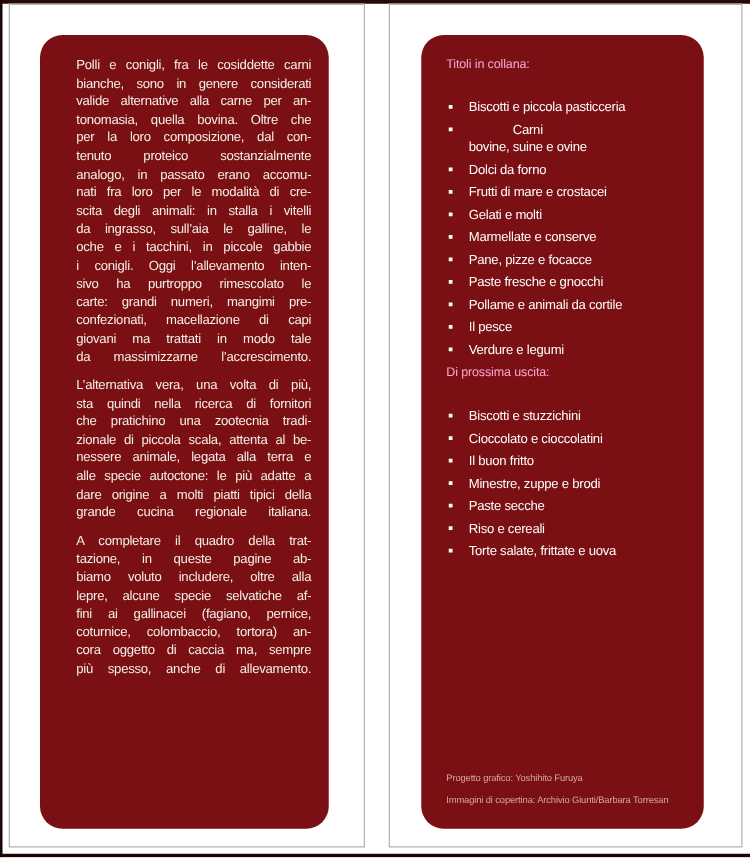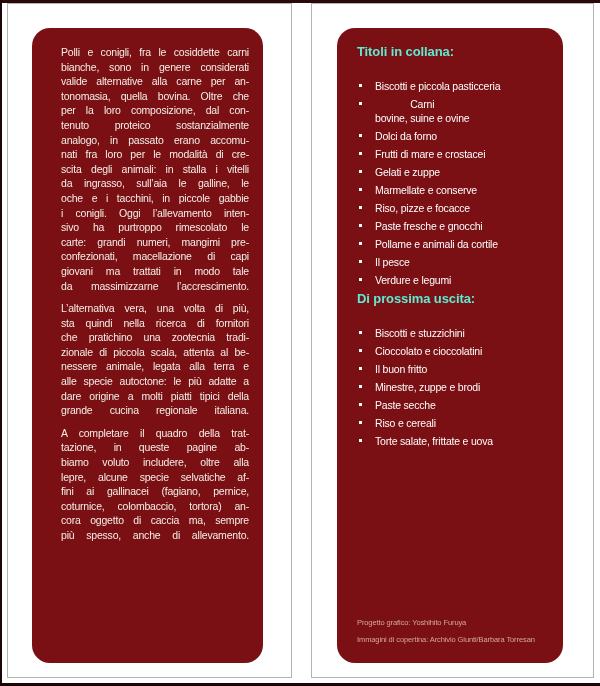--- a/index.html
+++ b/index.html
@@ -58,25 +58,25 @@
     line-height: 14.6px;
     letter-spacing: -0.2px;
     color: #f3eee7;
     white-space: pre-line;
     text-align: justify;
     text-align-last: justify;
   }
   
   .section-heading {
     margin: 0 0 19px 0;
-    font-size: 13px;
+    font-size: 10px;
     line-height: 16px;
-    font-weight: bold;
+    font-weight: normal;
     letter-spacing: -0.1px;
-    color: #5eead4;
+    color: #f9a8d4;
   }
   .section-heading.second { }
   ul.flap-list { list-style: none; margin: 0; padding: 0; text-align: center; }
   ul.flap-list li {
     display: flex;
     margin: 0 0 4px 0;
     font-size: 10.5px;
     line-height: 14px;
     letter-spacing: -0.2px;
     color: #fdfdfd;
@@ -173,29 +173,29 @@
       <li>
           <span class="bullet"></span>
           <span class="item-text">Dolci da forno</span>
         </li>
       <li>
           <span class="bullet"></span>
           <span class="item-text">Frutti di mare e crostacei</span>
         </li>
       <li>
           <span class="bullet"></span>
-          <span class="item-text">Gelati e zuppe</span>
+          <span class="item-text">Gelati e molti</span>
         </li>
       <li>
           <span class="bullet"></span>
           <span class="item-text">Marmellate e conserve</span>
         </li>
       <li>
           <span class="bullet"></span>
-          <span class="item-text">Riso, pizze e focacce</span>
+          <span class="item-text">Pane, pizze e focacce</span>
         </li>
       <li>
           <span class="bullet"></span>
           <span class="item-text">Paste fresche e gnocchi</span>
         </li>
       <li>
           <span class="bullet"></span>
           <span class="item-text">Pollame e animali da cortile</span>
         </li>
       <li>

